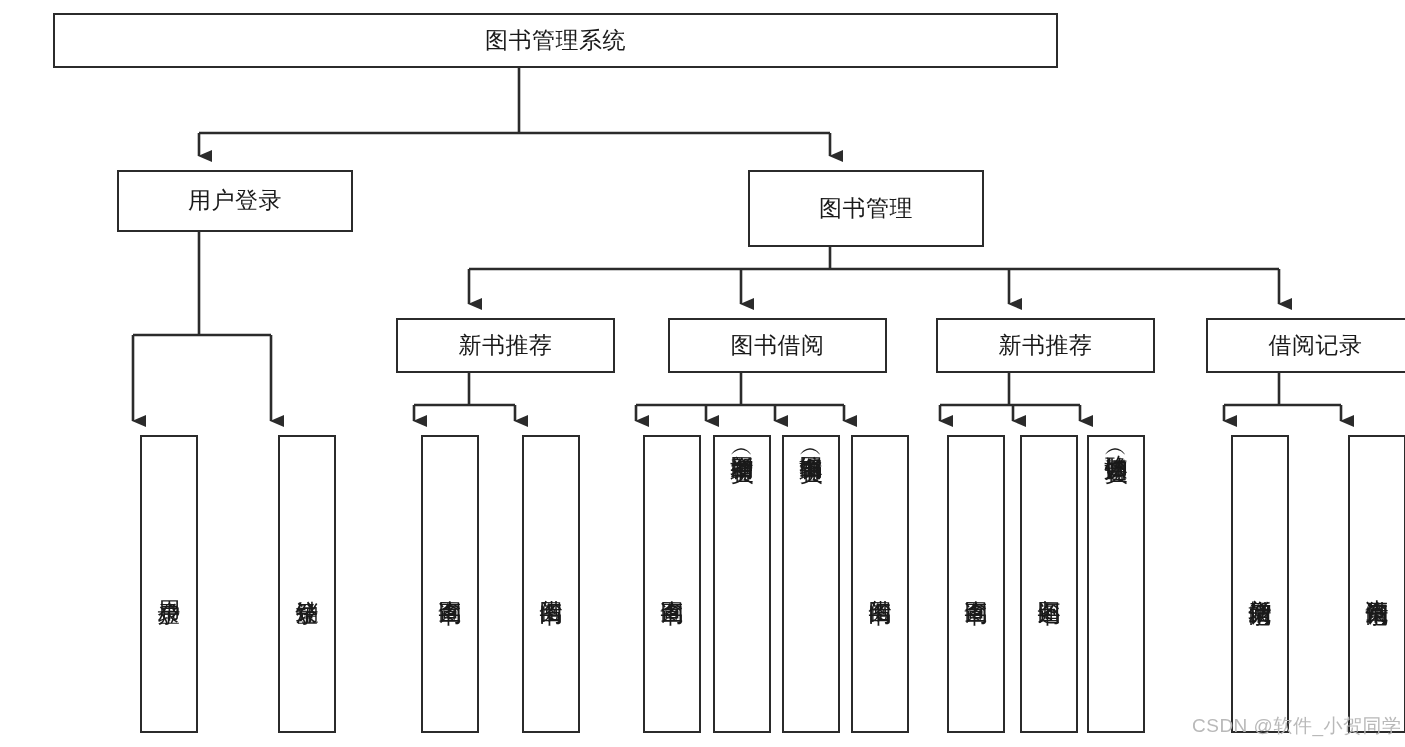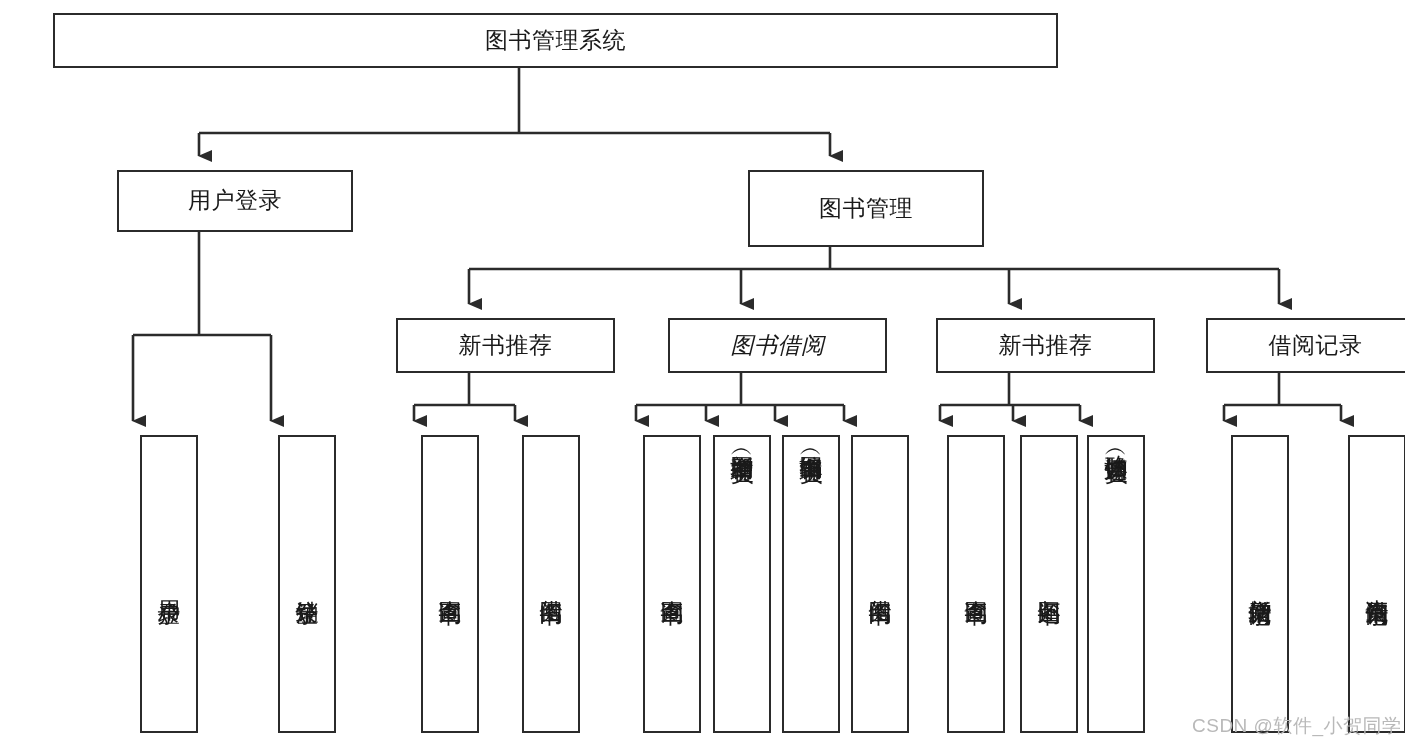--- a/index.html
+++ b/index.html
@@ -141,21 +141,21 @@
   <div class="node-box" style="left:81px; top:170px; width:236px; height:62px;">
     <span class="node-label-h">用户登录</span>
   </div>
   <div class="node-box" style="left:712px; top:170px; width:236px; height:77px;">
     <span class="node-label-h">图书管理</span>
   </div>
 
   <div class="node-box" style="left:360px; top:318px; width:219px; height:55px;">
     <span class="node-label-h">新书推荐</span>
   </div>
-  <div class="node-box" style="left:632px; top:318px; width:219px; height:55px;font-style:italic;">
+  <div class="node-box" style="left:632px; top:318px; width:219px; height:55px;">
     <span class="node-label-h">图书借阅</span>
   </div>
   <div class="node-box" style="left:900px; top:318px; width:219px; height:55px;">
     <span class="node-label-h">新书推荐</span>
   </div>
   <div class="node-box" style="left:1170px; top:318px; width:219px; height:55px;">
     <span class="node-label-h">借阅记录</span>
   </div>
 
   <div class="node-box leaf-box center-v" style="left:104px; top:435px; width:58px; height:298px;">

